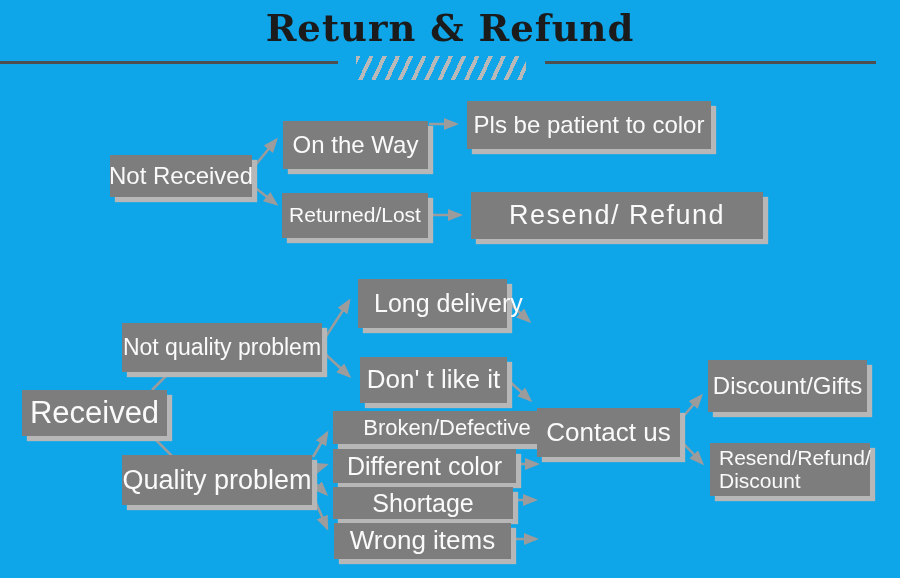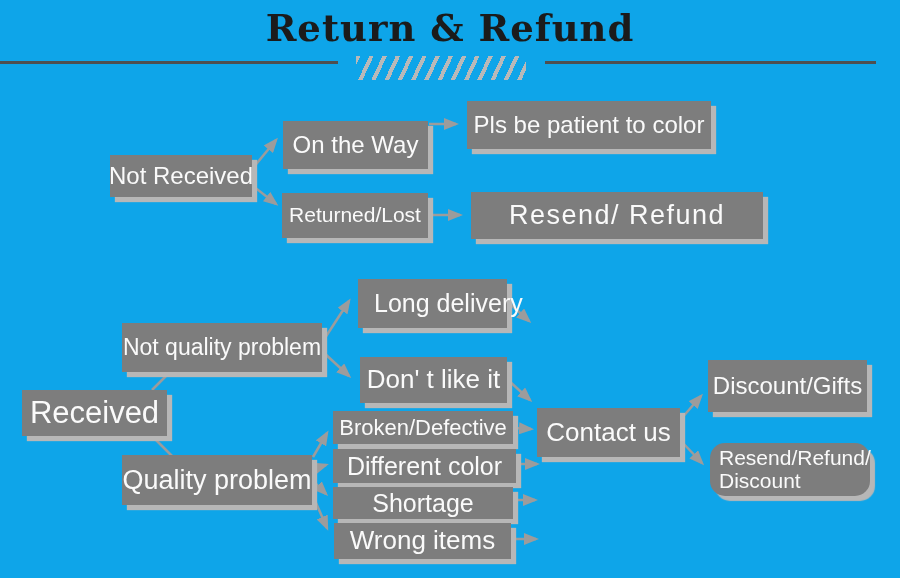--- a/index.html
+++ b/index.html
@@ -42,29 +42,29 @@
   .n-not-received   {left:110px;top:155px;width:142px;height:42px;font-size:24px;}
   .n-on-the-way     {left:283px;top:100px;width:145px;height:48px;font-size:24px;margin-top:21px;}
   .n-pls-wait       {left:467px;top:101px;width:244px;height:48px;font-size:24px;}
   .n-returned-lost  {left:282px;top:193px;width:146px;height:45px;font-size:21px;}
   .n-resend-refund  {left:471px;top:192px;width:292px;height:47px;font-size:27px;letter-spacing:1.5px;}
   .n-received       {left:22px; top:390px;width:145px;height:46px;font-size:31px;}
   .n-not-quality    {left:122px;top:323px;width:200px;height:49px;font-size:23px;}
   .n-quality        {left:122px;top:455px;width:190px;height:50px;font-size:27px;}
   .n-long-delivery  {left:358px;top:279px;width:149px;height:49px;font-size:25px;justify-content:flex-start;padding-left:16px;box-sizing:border-box;}
   .n-dont-like      {left:360px;top:357px;width:147px;height:46px;font-size:26px;}
-  .n-broken         {left:333px;top:411px;width:180px;height:33px;font-size:22px;}
+  .n-broken         {left:333px;top:411px;width:180px;height:33px;font-size:22px;padding-left:24px;}
   .n-diff-color     {left:333px;top:449px;width:183px;height:34px;font-size:25px;}
   .n-shortage       {left:333px;top:487px;width:180px;height:32px;font-size:25px;}
   .n-wrong-items    {left:334px;top:523px;width:177px;height:36px;font-size:26px;}
   .n-contact-us     {left:537px;top:408px;width:143px;height:49px;font-size:26px;}
   .n-discount-gifts {left:708px;top:360px;width:159px;height:52px;font-size:24px;}
   .n-rrd            {left:710px;top:443px;width:160px;height:53px;font-size:21px;
                      flex-direction:column;align-items:flex-start;justify-content:center;
-                     padding-left:9px;box-sizing:border-box;border-radius:15px;}
+                     padding-left:9px;box-sizing:border-box;}
   .n-rrd span{display:block;}
   
   #arrows{position:absolute;left:0;top:0;width:900px;height:578px;pointer-events:none;}
 </style>
 </head>
 <body>
 
 <div id="canvas">
 
   <div class="title">Return &amp; Refund</div>

